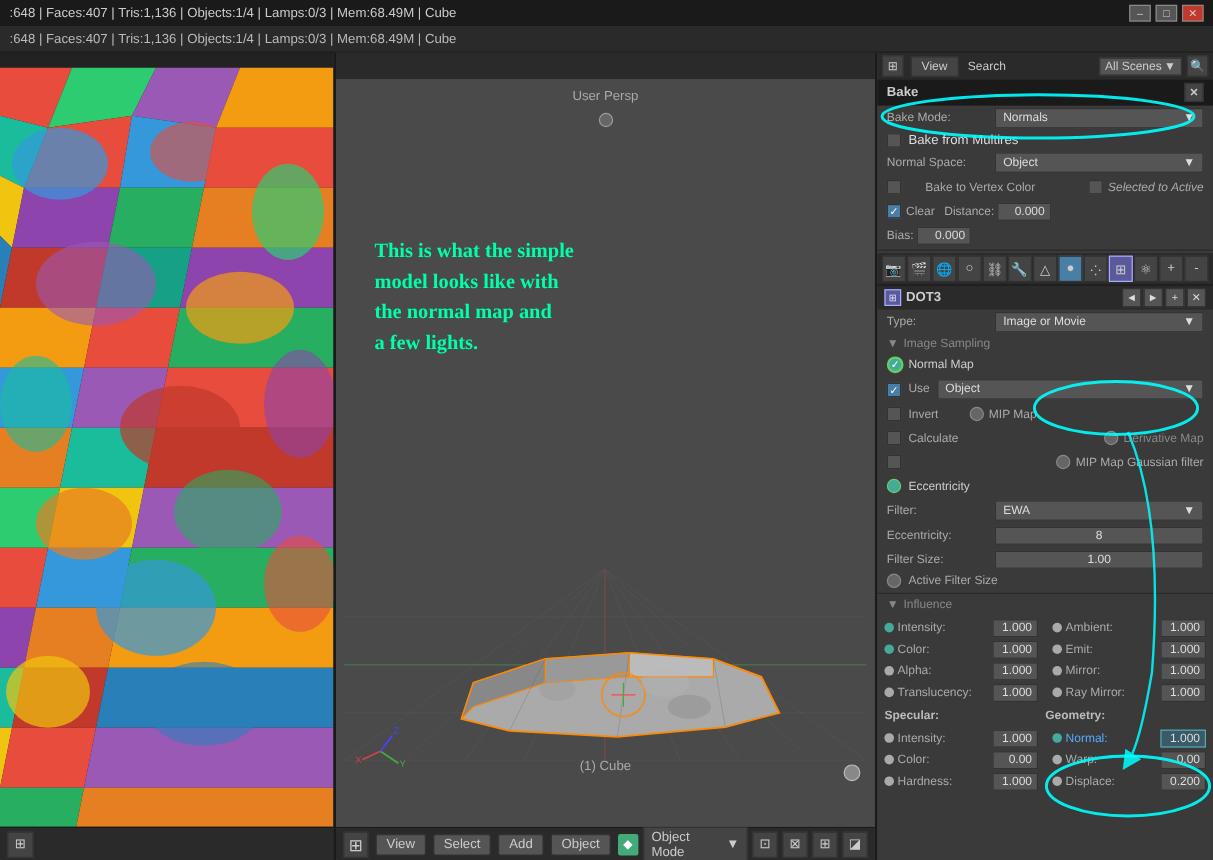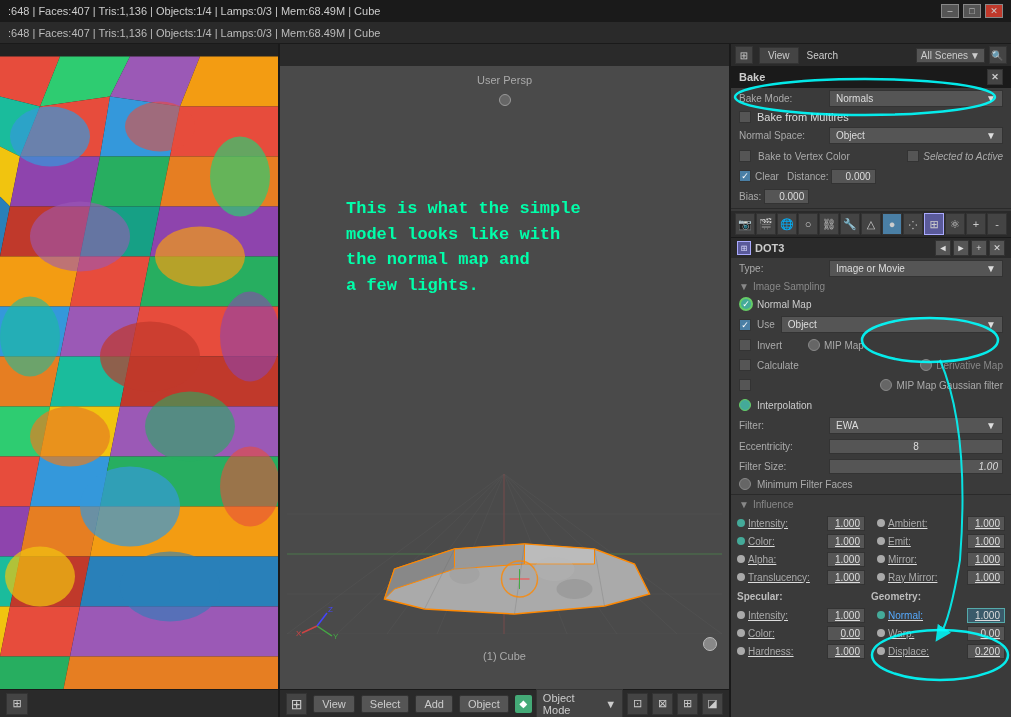--- a/index.html
+++ b/index.html
@@ -107,23 +107,23 @@
       top: 8px;
       left: 50%;
       transform: translateX(-50%);
       color: #aaa;
       font-size: 11px;
     }
 
     .viewport-text {
       position: absolute;
       top: 130px;
-      left: 66px;
+      left: 32px;
       color: #00ffaa;
-      font-family: Liberation Mono, monospace;
+      font-family: Liberation Serif, serif;
       font-size: 17px;
       font-weight: bold;
       line-height: 1.5;
     }
 
     .viewport-bottom-bar {
       height: 28px;
       background: #2a2a2a;
       display: flex;
       align-items: center;
@@ -304,21 +304,20 @@
 
     
     .influence-grid {
       display: grid;
       grid-template-columns: 1fr 1fr;
       gap: 0;
     }
 
     .inf-col {
       padding: 2px 6px;
-      text-decoration: underline;
     }
 
     .inf-row {
       display: flex;
       align-items: center;
       gap: 3px;
       padding: 1px 0;
       min-height: 18px;
     }
 
@@ -517,21 +516,21 @@
         <line x1="135" y1="65" x2="155" y2="65" stroke="#ff4444" stroke-width="1"></line>
         <line x1="145" y1="55" x2="145" y2="75" stroke="#44aa44" stroke-width="1"></line>
 
         <ellipse cx="90" cy="60" rx="15" ry="10" fill="#999" opacity="0.4"></ellipse>
         <ellipse cx="180" cy="55" rx="20" ry="12" fill="#bbb" opacity="0.3"></ellipse>
         <ellipse cx="200" cy="75" rx="18" ry="10" fill="#888" opacity="0.4"></ellipse>
       </svg>
 
       <div style="position:absolute; bottom:38px; right:12px; width:14px; height:14px; border-radius:50%; background:#888; border:1px solid #bbb;"></div>
 
-      <div style="position:absolute; bottom:27px; left:50%; transform:translateX(-50%); color:#aaa; font-size:11px;">(1) Cube</div>
+      <div style="position:absolute; bottom:44px; left:50%; transform:translateX(-50%); color:#aaa; font-size:11px;">(1) Cube</div>
 
       <svg style="position:absolute; bottom:38px; left:12px;" width="50" height="50" viewBox="0 0 50 50">
         <line x1="25" y1="25" x2="40" y2="35" stroke="#44aa44" stroke-width="1.5"></line>
         <line x1="25" y1="25" x2="35" y2="12" stroke="#4444ff" stroke-width="1.5"></line>
         <line x1="25" y1="25" x2="10" y2="32" stroke="#cc4444" stroke-width="1.5"></line>
         <text x="41" y="38" fill="#44aa44" font-size="8">Y</text>
         <text x="36" y="11" fill="#4444ff" font-size="8">Z</text>
         <text x="4" y="35" fill="#cc4444" font-size="8">X</text>
       </svg>
     </div>
@@ -593,21 +592,21 @@
 
       <div class="property-row">
         <span class="property-label">Normal Space:</span>
         <div class="property-dropdown">
           <span>Object</span>
           <span>▼</span>
         </div>
       </div>
 
       <div class="property-row">
-        <div style="display:flex;align-items:center;gap:7px;flex:1;">
+        <div style="display:flex;align-items:center;gap:20px;flex:1;">
           <div class="cb"></div>
           <span style="font-size:10px;color:#aaa;">Bake to Vertex Color</span>
         </div>
         <div style="display:flex;align-items:center;gap:4px;font-style:italic;">
           <div class="cb"></div>
           <span style="font-size:10px;color:#aaa;">Selected to Active</span>
         </div>
       </div>
 
       <div class="property-row">
@@ -706,44 +705,44 @@
         <div class="cb"></div>
         <span style="font-size:10px;color:#aaa;margin:0 6px;"></span>
         <div style="display:flex;align-items:center;gap:4px;margin-left:auto;">
           <div style="width:12px;height:12px;border-radius:50%;background:#666;border:1px solid #888;"></div>
           <span style="font-size:10px;color:#aaa;">MIP Map Gaussian filter</span>
         </div>
       </div>
 
       <div class="property-row">
         <div style="width:12px;height:12px;border-radius:50%;background:#4a9;border:1px solid #6c6;"></div>
-        <span style="font-size:10px;color:#ccc;margin-left:6px;">Interpolation</span>
+        <span style="font-size:10px;color:#ccc;margin-left:6px;">Eccentricity</span>
       </div>
 
       <div class="property-row">
         <span class="property-label">Filter:</span>
         <div class="property-dropdown">
           <span>EWA</span>
           <span>▼</span>
         </div>
       </div>
 
       <div class="property-row">
         <span class="property-label">Eccentricity:</span>
         <div class="number-field" style="flex:1;text-align:center;">8</div>
       </div>
 
       <div class="property-row">
         <span class="property-label">Filter Size:</span>
-        <div class="number-field" style="flex:1;text-align:right;font-style:italic;">1.00</div>
+        <div class="number-field" style="flex:1;text-align:center;">1.00</div>
       </div>
 
       <div class="checkbox-row">
         <div style="width:12px;height:12px;border-radius:50%;background:#666;border:1px solid #888;"></div>
-        <span style="font-size:10px;color:#aaa;">Minimum Filter Faces</span>
+        <span style="font-size:10px;color:#aaa;">Active Filter Size</span>
       </div>
 
       <div class="divider"></div>
 
       <div class="subsection">
         <span>▼</span>
         <span>Influence</span>
       </div>
 
 

